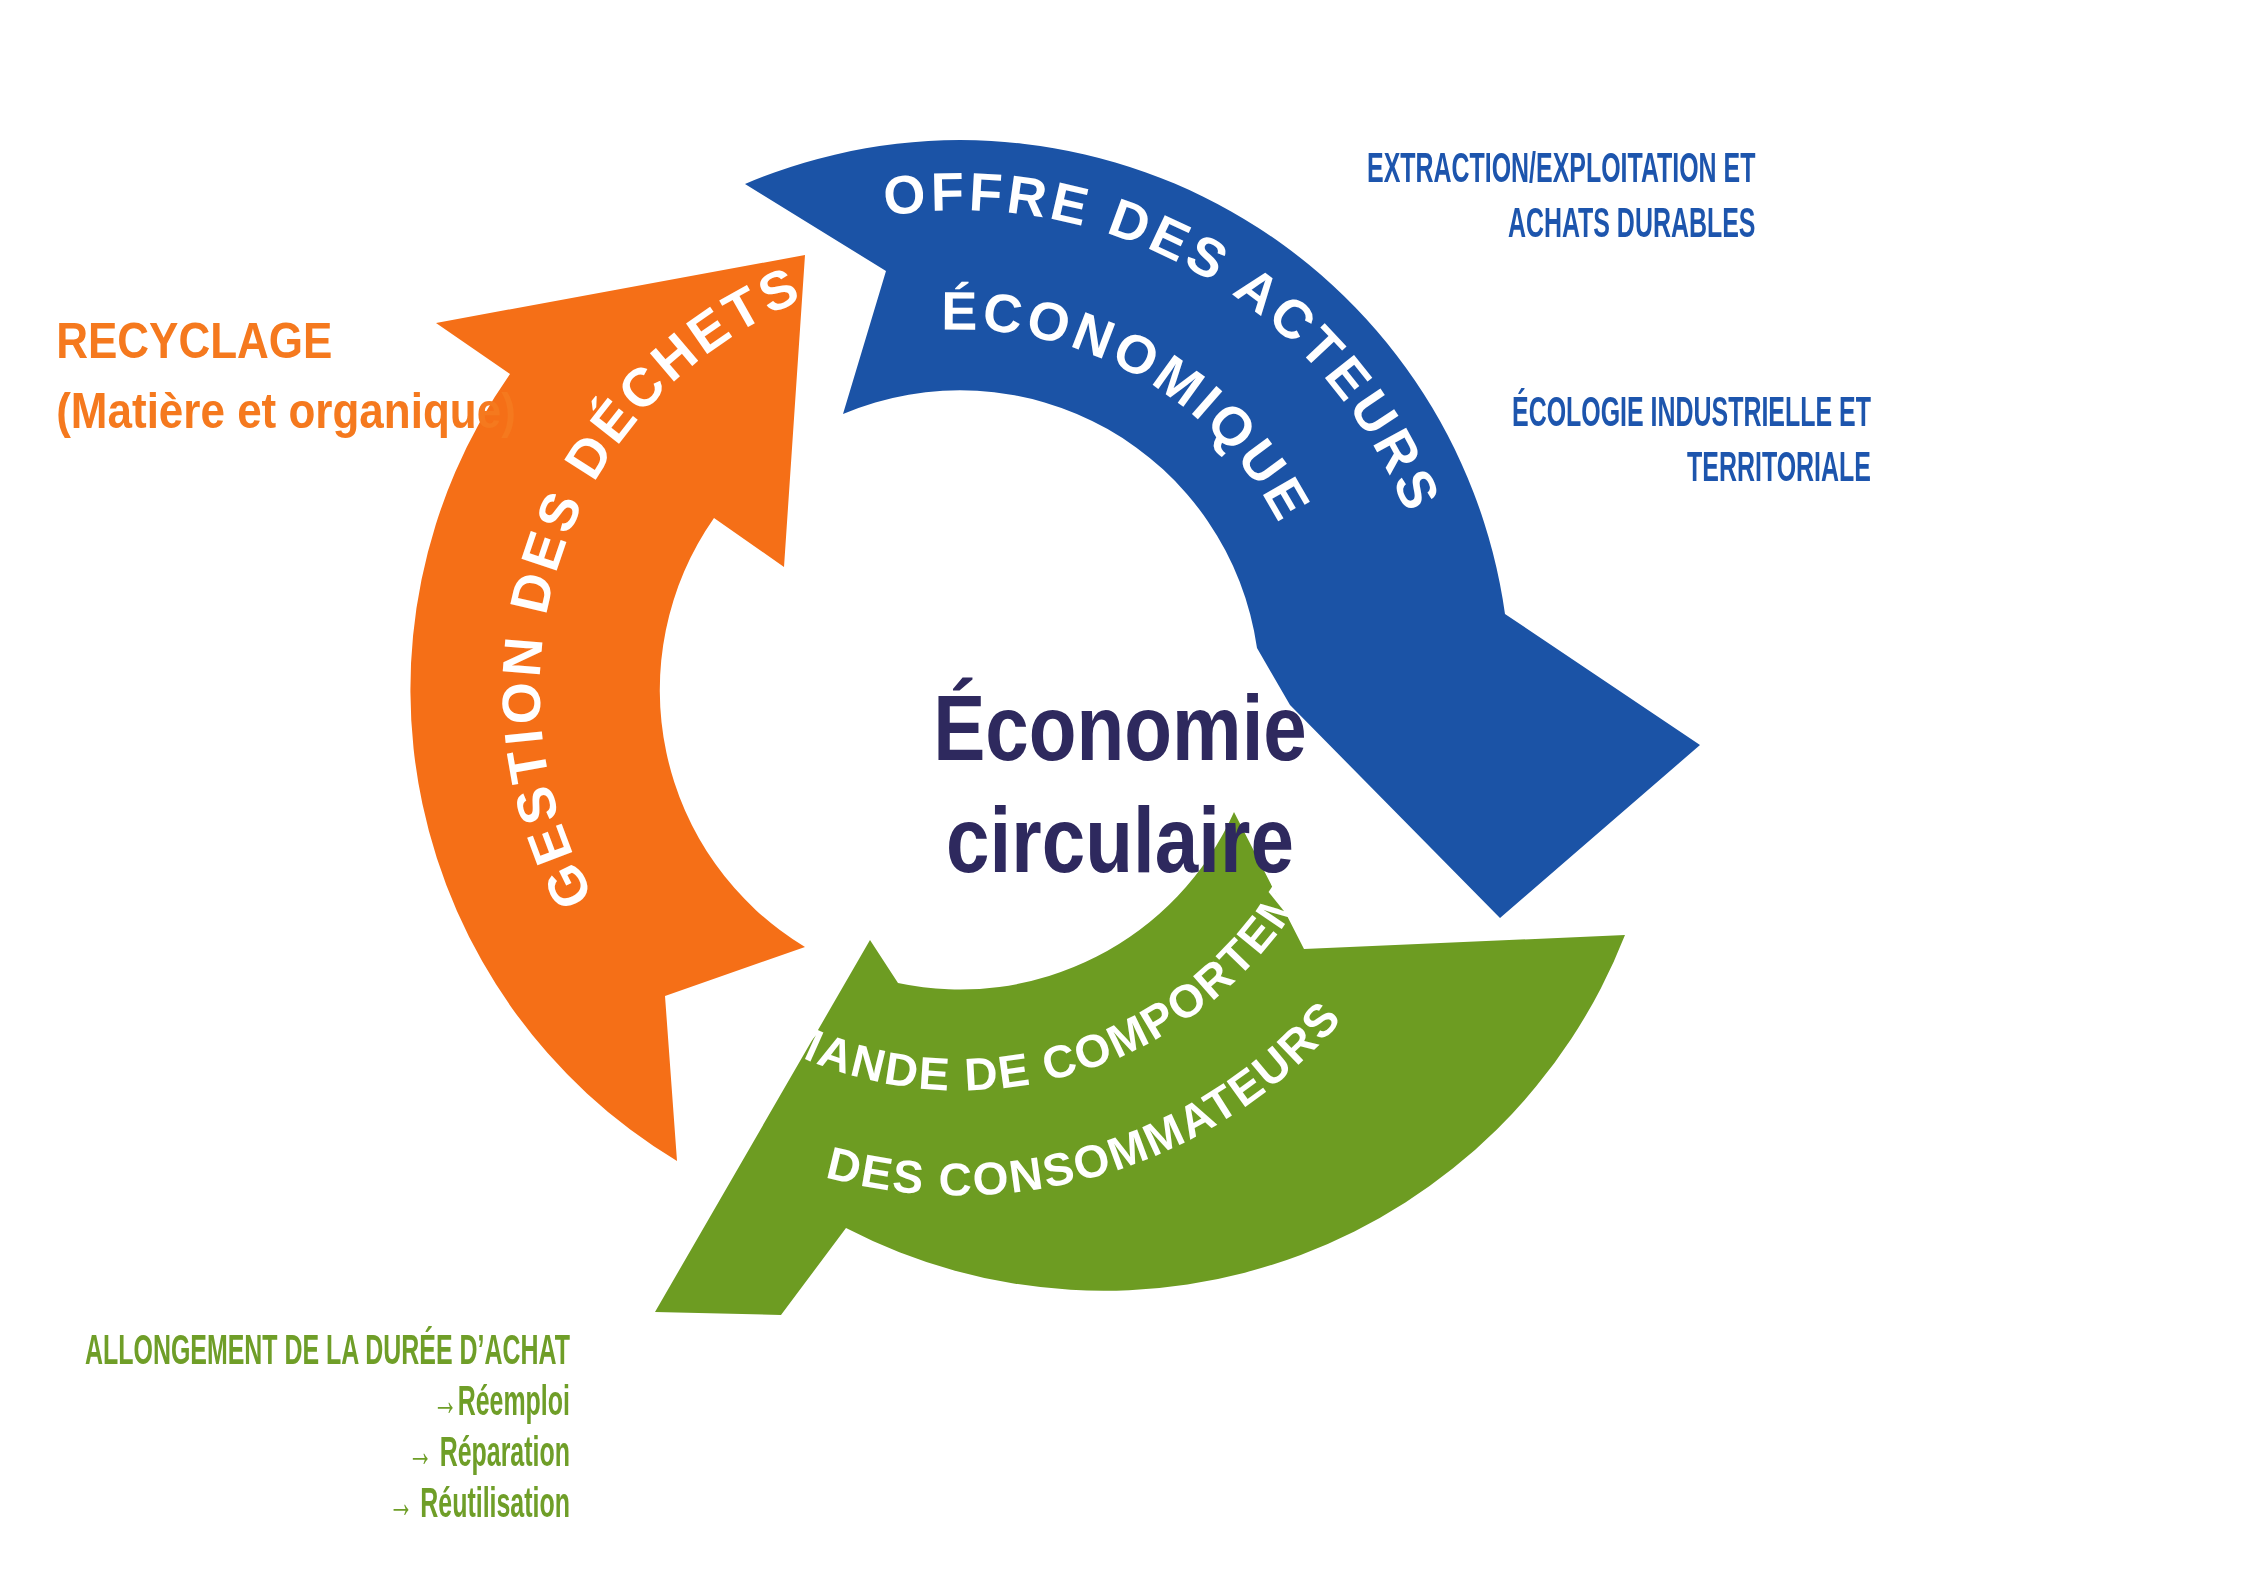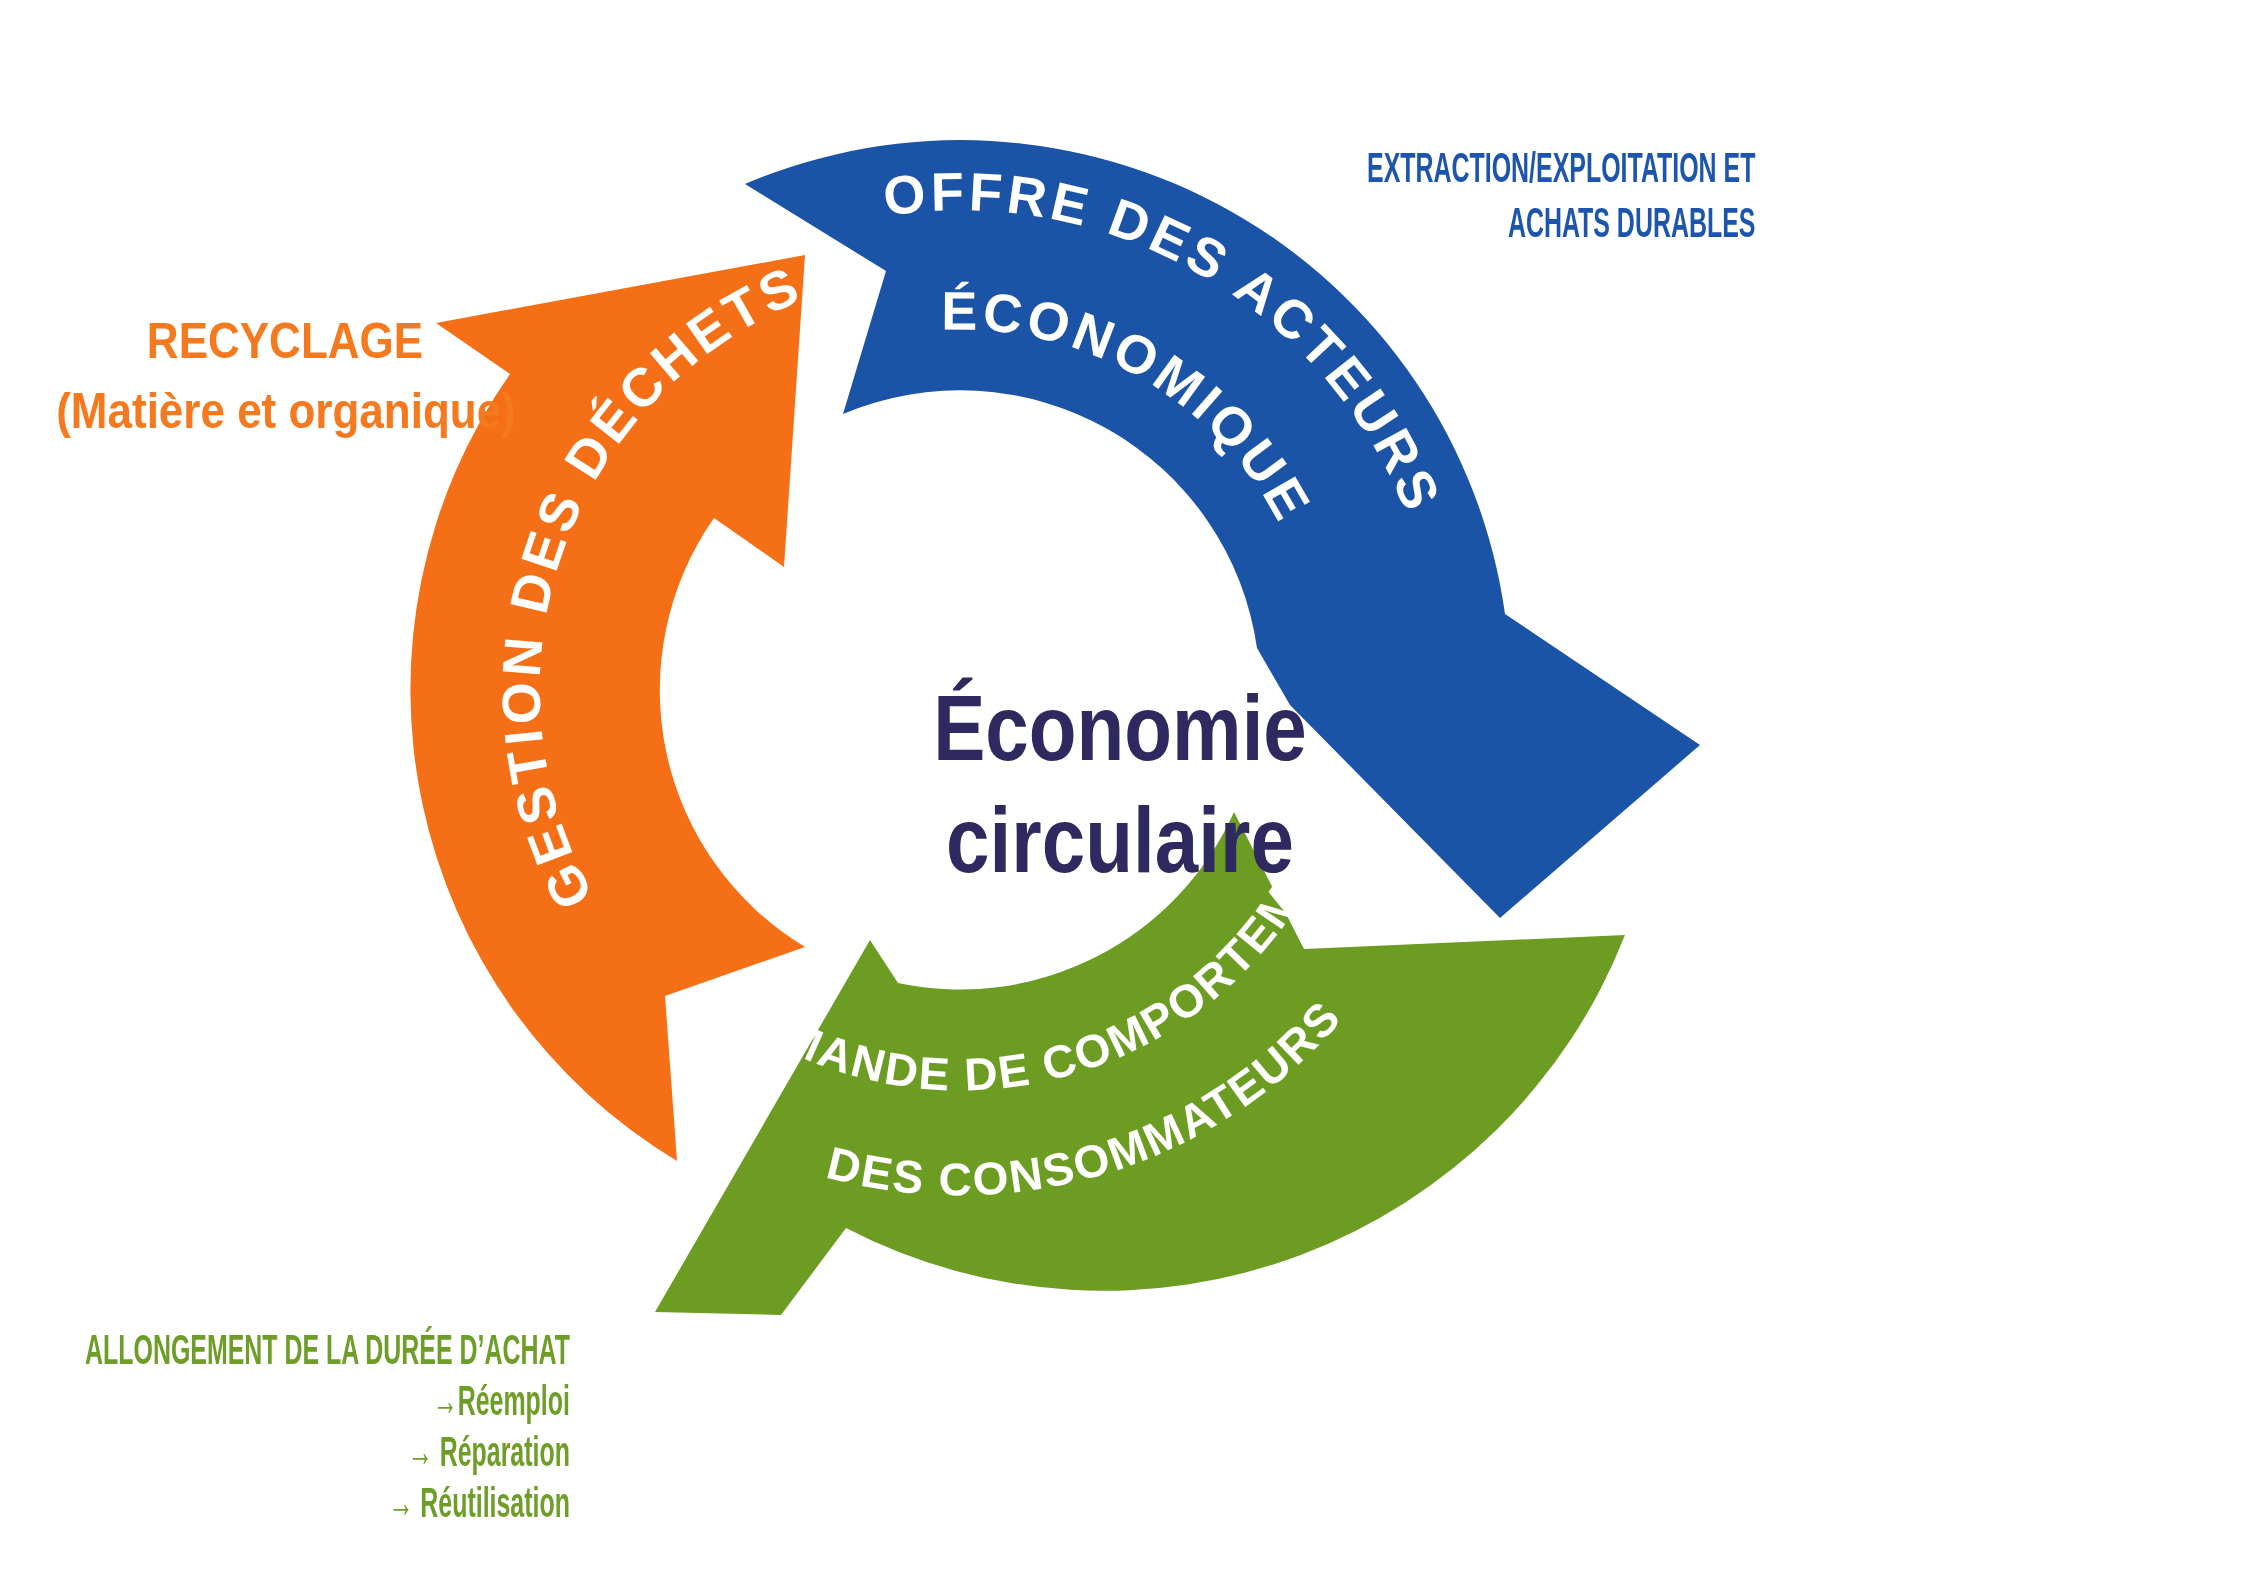--- a/index.html
+++ b/index.html
@@ -53,21 +53,21 @@
     transform-origin:left center;
   }
   .lbl-blue{color:#1D55AD;}
   .lbl-green{color:#6F9E28;}
 
   .lbl-list{line-height:51px;font-size:43px;}
 
   .recyclage{
     position:absolute;
     left:25px;top:306px;width:520px;
-    text-align:center;
+    text-align:left;
     font-size:50px;font-weight:bold;line-height:70px;
     color:#F5791E;
     white-space:nowrap;
   }
   .recyclage .cond-mild{
     display:block;
     transform:scaleX(0.88);
     transform-origin:center center;
   }
 </style>
@@ -138,20 +138,24 @@
     <span class="cond-mild">RECYCLAGE</span>
     <span class="cond-mild">(Matière et organique)</span>
   </div>
 
   <div class="lbl lbl-blue" style="left:1367px;top:140px">
     <span class="cond">EXTRACTION/EXPLOITATION ET</span>
     <span class="cond">ACHATS DURABLES</span>
   </div>
 
 
+  <div class="lbl lbl-blue" style="left:1512px;top:384px">
+    <span class="cond">ÉCOLOGIE INDUSTRIELLE ET</span>
+    <span class="cond">TERRITORIALE</span>
+  </div>
 
 
   <div class="lbl lbl-list lbl-green" style="left:85px;top:1324px">
     <span class="cond">ALLONGEMENT DE LA DURÉE D’ACHAT</span>
     <span class="cond">→Réemploi</span>
     <span class="cond">→  Réparation</span>
     <span class="cond">→ Réutilisation</span>
   </div>
 
 

